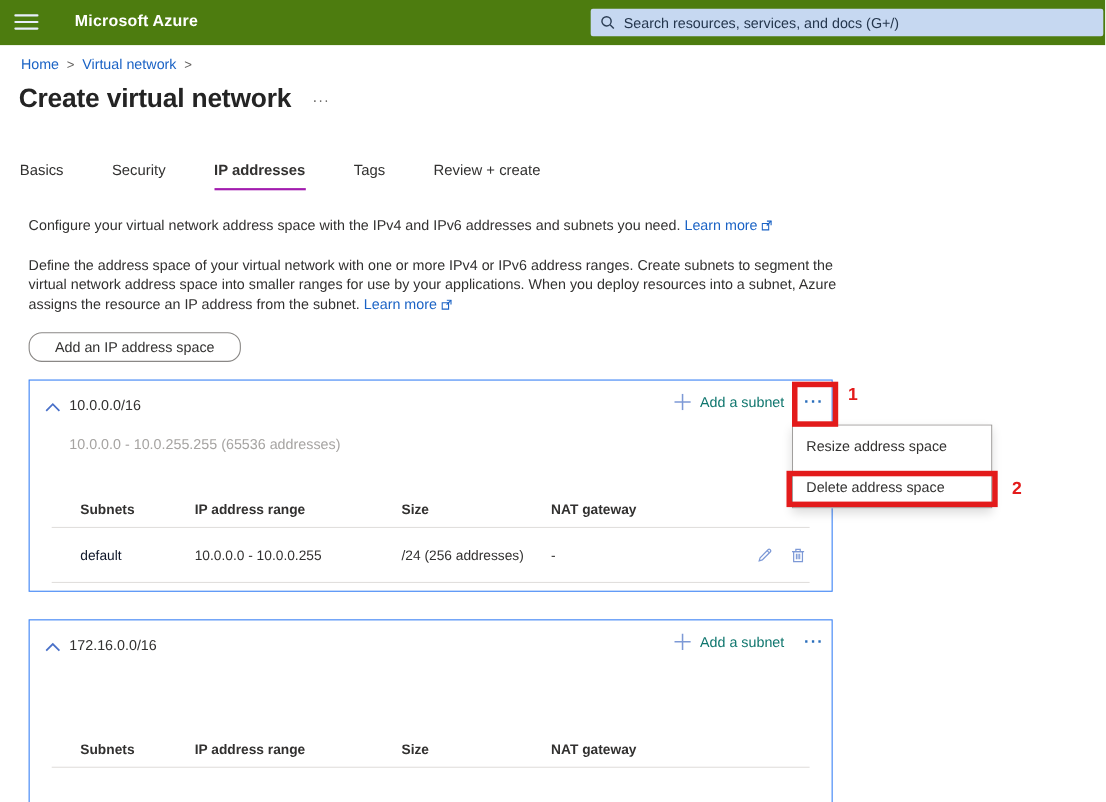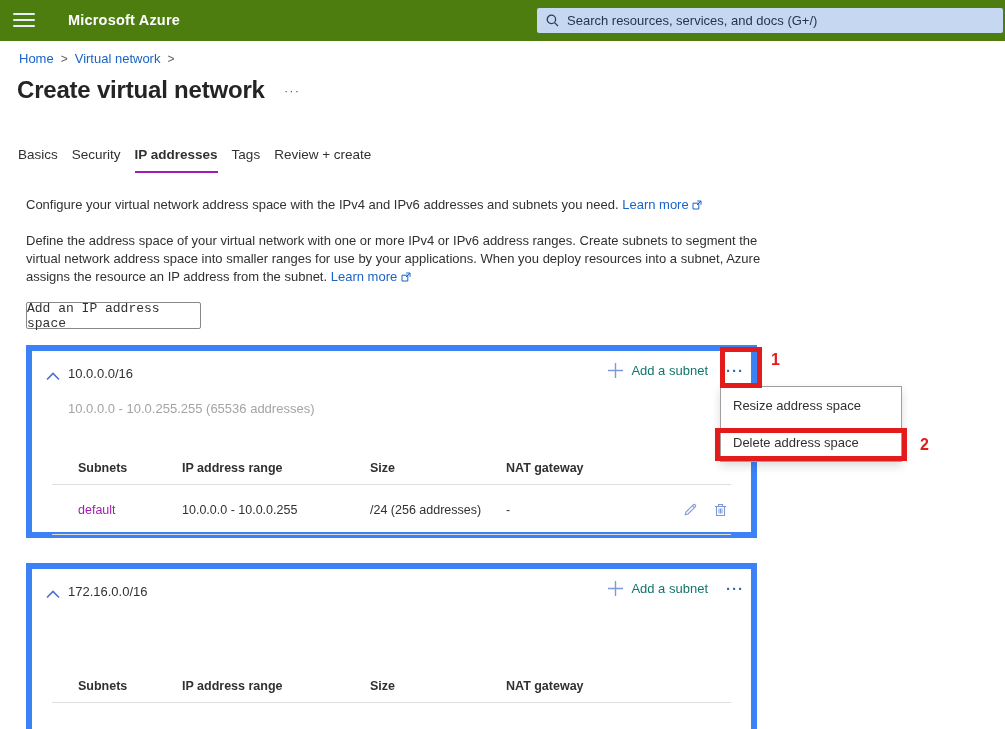--- a/index.html
+++ b/index.html
@@ -18,50 +18,50 @@
   .searchbox input::placeholder { color:#24364d; opacity:1; }
 
   
   .breadcrumb { position:absolute; left:19px; top:51px; font-size:13px; color:#605e5c; }
   .breadcrumb a { color:#1b63c5; text-decoration:none; cursor:pointer; }
   .breadcrumb .sep { margin:0 7px; color:#605e5c; font-size:12px; }
   .page-title { position:absolute; left:17px; top:76px; font-size:24px; font-weight:700; color:#242424; letter-spacing:-.2px; }
   .title-more { position:absolute; left:284px; top:83px; color:#605e5c; font-size:13px; letter-spacing:1px; cursor:pointer; }
 
   
-  .tabs { position:absolute; left:18px; top:147px; display:flex; gap:14px; font-size:13.5px; color:#323130; }
+  .tabs { position:absolute; left:18px; top:147px; display:flex; gap:44px; font-size:13.5px; color:#323130; }
   .tab { padding-bottom:9px; cursor:pointer; }
   .tab.active { font-weight:700; border-bottom:2px solid #a21caf; }
 
   
   .p1 { position:absolute; left:26px; top:196px; width:742px; font-size:13px; line-height:18px; color:#323130; }
   .p2 { position:absolute; left:26px; top:232px; width:742px; font-size:13px; line-height:18px; color:#323130; }
   a.learn { color:#1b63c5; text-decoration:none; cursor:pointer; white-space:nowrap; }
 
   
-  .add-space-btn { position:absolute; left:26px; top:302px; width:175px; height:27px; background:#fff; border:1px solid #8a8886; border-radius:2px; font-size:13px; color:#323130; display:flex; align-items:center; justify-content:center; cursor:pointer;font-family:Liberation Mono, monospace; }
-
-  
-  .card { position:absolute; left:26px; width:731px; background:#fff; border:6px solid #3b82f6; }
+  .add-space-btn { position:absolute; left:26px; top:302px; width:193px; height:27px; background:#fff; border:1px solid #8a8886; border-radius:12px; font-size:13px; color:#323130; display:flex; align-items:center; justify-content:center; cursor:pointer; }
+
+  
+  .card { position:absolute; left:26px; width:731px; background:#fff; border:1px solid #3b82f6; }
   .card1 { top:345px; height:193px; }
   .card2 { top:563px; height:190px; }
   .chevron { position:absolute; left:14px; top:16px; cursor:pointer; }
   .cidr { position:absolute; left:36px; top:15px; font-size:13px; color:#323130; }
   .controls { position:absolute; top:12px; right:7px; display:flex; align-items:center; }
   .add-subnet { display:flex; align-items:center; cursor:pointer; }
   .add-subnet .plus { margin-right:8px; display:flex; }
   .add-subnet .lbl { font-size:13px; color:#0f766e; }
   .ellipsis-btn { margin-left:18px; color:#2a6ebb; font-size:15px; font-weight:700; letter-spacing:1px; cursor:pointer; line-height:12px; }
   .range { position:absolute; left:36px; top:50px; font-size:13px; color:#a6a4a2; }
   .subnet-table { position:absolute; left:0; right:0; top:100px; }
   .thead { display:flex; align-items:center; height:33px; padding-left:46px; font-size:12.5px; font-weight:700; color:#323130; }
   .c1 { width:104px; } .c2 { width:188px; } .c3 { width:136px; } .c4 { flex:1; }
   .hline { border-top:1px solid #e1dfdd; margin:0 20px; }
   .trow { display:flex; align-items:center; height:49px; padding-left:46px; font-size:12.5px; color:#323130; }
-  .trow a.subnet-link { color:#a21caf; text-decoration:none; cursor:pointer;text-align:center; }
+  .trow a.subnet-link { color:#0f172a; text-decoration:none; cursor:pointer;text-align:center; }
   .row-icons { display:flex; gap:17px; padding-right:24px; margin-left:auto; align-items:center; }
   .row-icons span { cursor:pointer; display:flex; }
 
   
   .context-menu { position:absolute; left:720px; top:386px; width:182px; background:#fff; border:1px solid #a19f9d; box-shadow:0 4px 9px rgba(0,0,0,.14); z-index:5; }
   .menu-item { height:37px; display:flex; align-items:center; padding-left:12px; font-size:13px; color:#323130; cursor:pointer; background:#fff; }
 
   
   .redbox { position:absolute; border:5px solid #e31b1b; background:transparent; z-index:8; }
   .redbox1 { left:720px; top:347px; width:42px; height:41px; }

